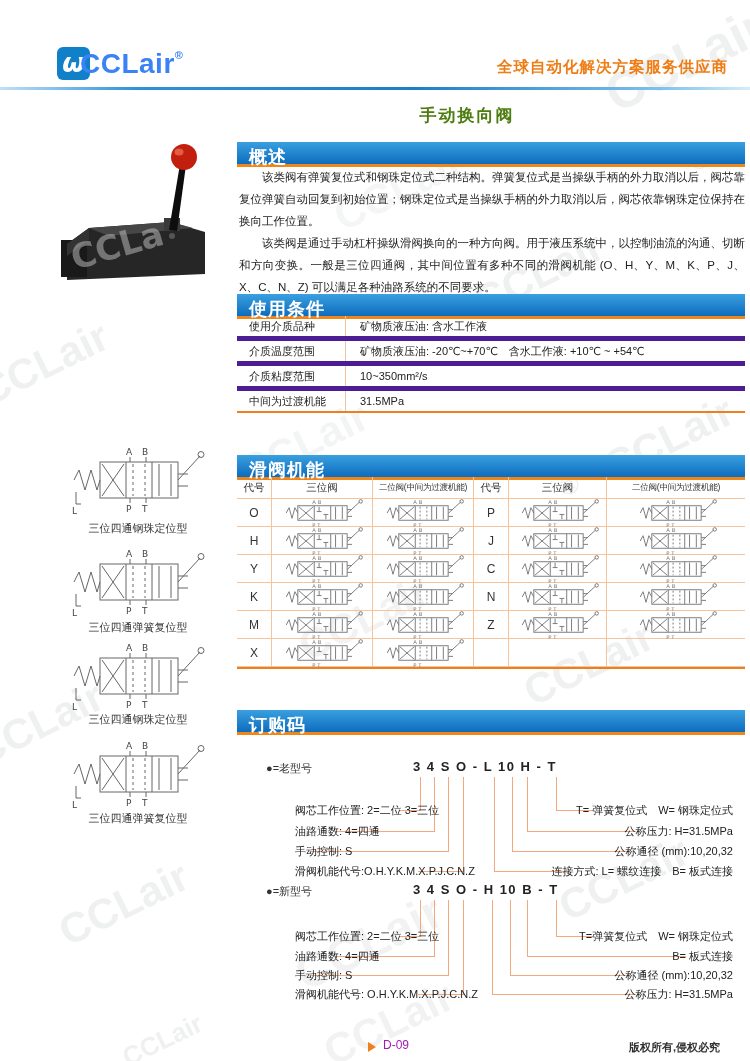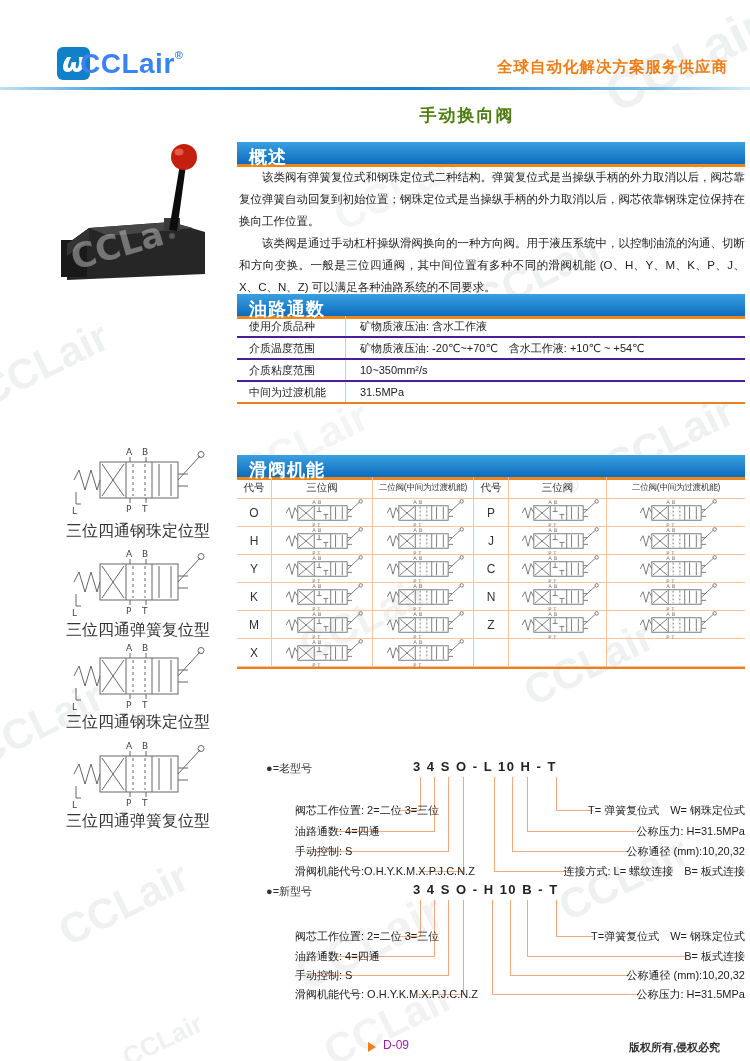--- a/index.html
+++ b/index.html
@@ -21,41 +21,41 @@
   
   .bar{position:absolute;left:237px;width:496px;height:19px;padding:3px 0 0 12px;
       background:linear-gradient(180deg,#3aa0e0,#0d6cbe);border-bottom:3px solid #f08519;
       color:#fff;font-size:18px;font-weight:bold;letter-spacing:1px;}
   
   .overview{position:absolute;left:239px;top:166px;width:506px;font-size:11.5px;line-height:1.92;
       color:#222;text-align:justify;}
   .overview p{margin:0;text-indent:2em;}
   
   .cond{position:absolute;left:237px;top:316px;width:508px;border-bottom:2px solid #ee7f1f;font-size:11px;}
-  .cond .crow{display:flex;height:20px;align-items:center;border-bottom:2px solid #4c1d95;}
+  .cond .crow{display:flex;height:20px;align-items:center;border-bottom:5px solid #4c1d95;}
   .cond .crow:last-child{border-bottom:none;}
   .cond .cl{width:96px;padding-left:12px;border-right:1px solid #f6c49c;height:100%;display:flex;align-items:center;}
   .cond .cv{padding-left:14px;}
   
   .sg{position:absolute;left:237px;top:477px;width:508px;display:grid;
       grid-template-columns:35px 101px 101px 35px 98px 138px;border-bottom:2px solid #ee7f1f;}
   .sg>div{display:flex;align-items:center;justify-content:center;border-bottom:1px solid #f6c49c;}
   .sg>.vr{border-right:1px solid #f6c49c;}
   .sh{height:21px;font-size:10.5px;color:#333;}
   .sh.long{font-size:8.6px;letter-spacing:-.3px;}
   .ss{height:27px;}
   .scode{font-size:12px;color:#333;}
   
-  .diag-cap{position:absolute;left:48px;width:180px;text-align:center;font-size:16px;color:#333;}
+  .diag-cap{position:absolute;left:48px;width:180px;text-align:center;font-size:11px;color:#333;}
   
   .bullet{position:absolute;left:266px;font-size:11px;color:#333;}
   .mcode{position:absolute;left:413px;font-size:13px;font-weight:bold;color:#222;letter-spacing:1.5px;height:18px;}
   .olabel{position:absolute;font-size:11px;color:#222;white-space:nowrap;line-height:16px;height:16px;padding-left:48px;}
   .olabel.l{left:247px;}
-  .olabel.r{right:5px;text-align:right;}
+  .olabel.r{right:17px;text-align:right;}
   .conn{position:absolute;}
   .conn-l{border-right:1px solid #f2a97c;border-bottom:1px solid #f2a97c;}
   .conn-r{border-left:1px solid #f2a97c;border-bottom:1px solid #f2a97c;}
   
   .foot-tri{position:absolute;left:368px;top:1042px;width:0;height:0;
       border-left:8px solid #ee7f1f;border-top:5px solid transparent;border-bottom:5px solid transparent;}
   .foot-page{position:absolute;left:383px;top:1038px;font-size:12px;color:#a21caf;}
   .foot-copy{position:absolute;right:30px;top:1040px;font-size:11px;font-weight:bold;color:#333;}
   svg text{font-family:"DejaVu Sans",sans-serif;}
 </style>
@@ -175,21 +175,21 @@
     <ellipse cx="126" cy="24" rx="4.5" ry="3.5" fill="#ea6750" opacity="0.85"></ellipse>
     <text x="22" y="142" font-size="34" fill="#c4c4c4" opacity="0.5" font-weight="bold" transform="rotate(-16 22 142)">CCLa</text>
   </svg>
 
   <div class="bar" style="top:142px">概述</div>
   <div class="overview">
     <p>该类阀有弹簧复位式和钢珠定位式二种结构。弹簧复位式是当操纵手柄的外力取消以后，阀芯靠复位弹簧自动回复到初始位置；钢珠定位式是当操纵手柄的外力取消以后，阀芯依靠钢珠定位保持在换向工作位置。</p>
     <p>该类阀是通过手动杠杆操纵滑阀换向的一种方向阀。用于液压系统中，以控制油流的沟通、切断和方向变换。一般是三位四通阀，其中间位置有多种不同的滑阀机能 (O、H、Y、M、K、P、J、X、C、N、Z) 可以满足各种油路系统的不同要求。</p>
   </div>
 
-  <div class="bar" style="top:294px">油路通数</div>
+  <div class="bar" style="top:294px">使用条件</div>
   <div class="cond">
     <div class="crow">
       <div class="cl">使用介质品种</div>
       <div class="cv">矿物质液压油: 含水工作液</div>
     </div>
     <div class="crow">
       <div class="cl">介质温度范围</div>
       <div class="cv">矿物质液压油: -20℃~+70℃　含水工作液: +10℃ ~ +54℃</div>
     </div>
     <div class="crow">
@@ -355,20 +355,21 @@
     <div class="ss vr">
         <svg width="92" height="30" viewBox="0 0 94 31">
           <use href="#sym2"></use>
         </svg>
       </div>
     <div class="ss vr scode"></div>
     <div class="ss vr"></div>
     <div class="ss"></div>
   </div>
 
+  <div class="bar" style="top:710px">订购码</div>
 
   <div class="bullet" style="top:761px">●=老型号</div>
   <div class="mcode" style="top:759px">3 4 S O - L 10 H - T</div>
   <div class="conn conn-l" style="left:400px;top:777px;width:20px;height:33px"></div>
   <div class="conn conn-l" style="left:335px;top:777px;width:99px;height:54px"></div>
   <div class="conn conn-l" style="left:310px;top:777px;width:138px;height:74px"></div>
   <div class="conn conn-l" style="left:418px;top:777px;width:45px;height:94px"></div>
   <div class="conn conn-r" style="left:556px;top:777px;width:36px;height:33px"></div>
   <div class="conn conn-r" style="left:527px;top:777px;width:108px;height:54px"></div>
   <div class="conn conn-r" style="left:512px;top:777px;width:114px;height:74px"></div>

